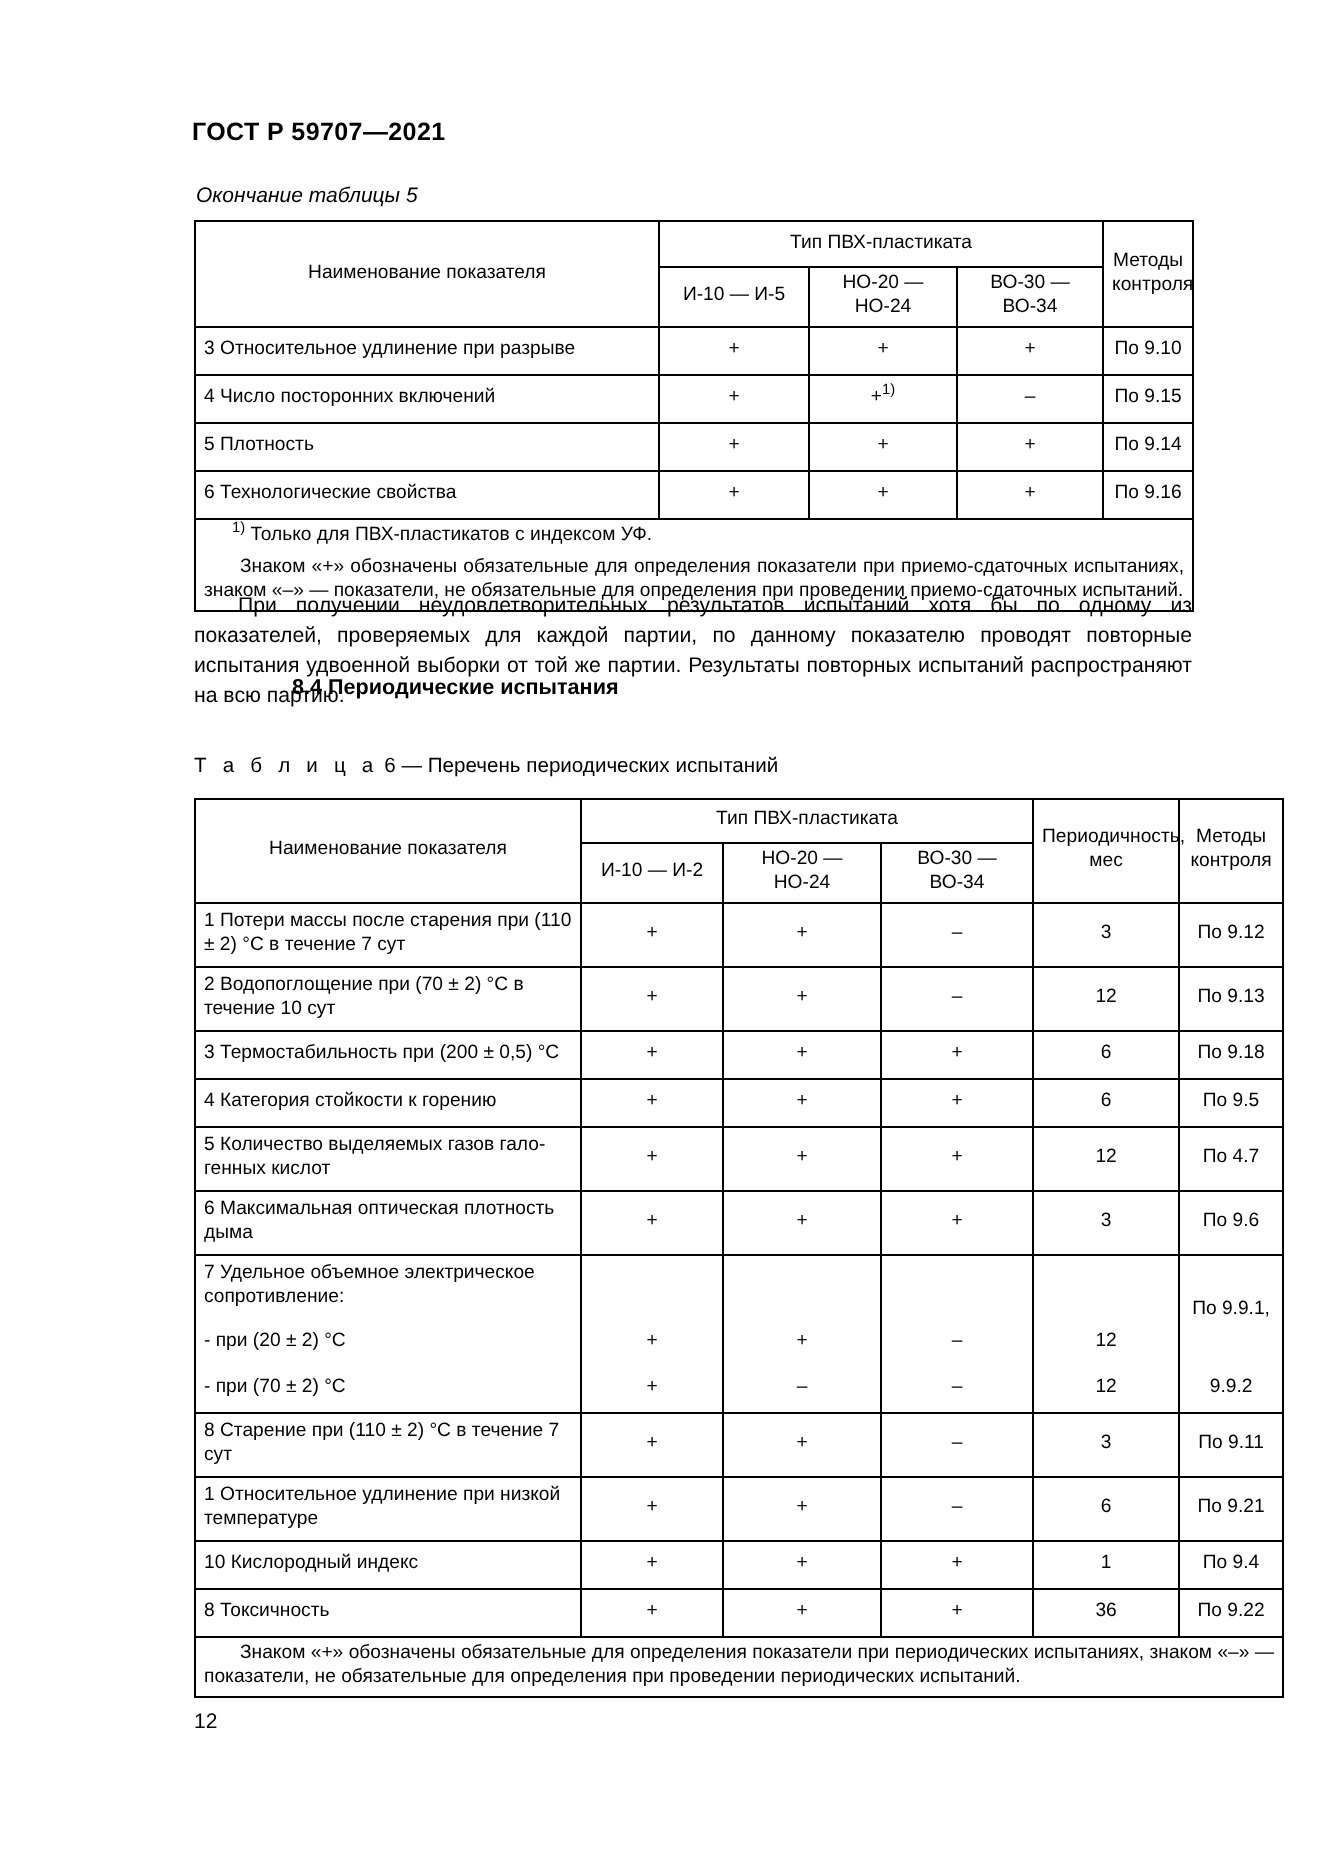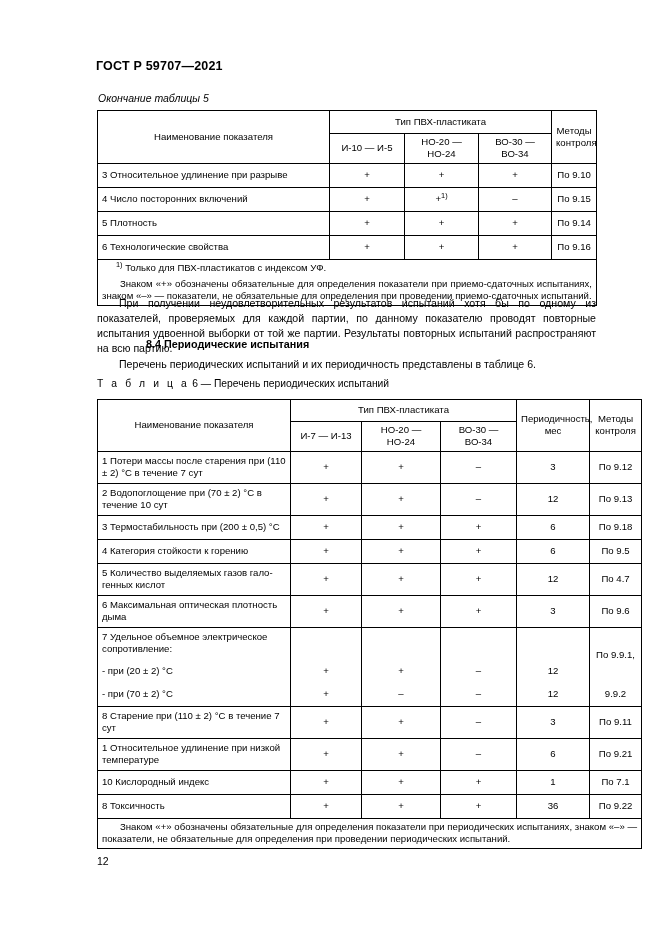--- a/index.html
+++ b/index.html
@@ -216,21 +216,20 @@
           <p class="note-p note-indent" style="margin-top:4px">Знаком «+» обозначены обязательные для определения показатели при приемо-сдаточных испытаниях, знаком «–» — показатели, не обязательные для определения при проведении приемо-сдаточных испытаний.</p>
         </td>
       </tr>
     </tbody>
   </table>
 
   <div class="para" id="para-repeat">При получении неудовлетворительных результатов испытаний хотя бы по одному из показателей, проверяемых для каждой партии, по данному показателю проводят повторные испытания удвоенной выборки от той же партии. Результаты повторных испытаний распространяют на всю партию.</div>
 
   <div class="subhead">8.4 Периодические испытания</div>
 
-  <div class="para" id="para-list">Перечень периодических испытаний и их периодичность представлены в таблице 6.</div>
 
   <div class="table6-caption">
     <span class="sp-caption">Т а б л и ц а</span>
     <span>6</span>
     <span>— Перечень периодических испытаний</span>
   </div>
 
   <table class="gost-table" id="table6">
     <colgroup>
       <col style="width:193px">
@@ -241,21 +240,21 @@
       <col style="width:52px">
     </colgroup>
     <thead>
       <tr>
         <th class="hcell" rowspan="2" style="height:38px">Наименование показателя</th>
         <th class="hcell" colspan="3" style="height:17px">Тип ПВХ-пластиката</th>
         <th class="hcell" rowspan="2">Периодичность, мес</th>
         <th class="hcell" rowspan="2">Методы контроля</th>
       </tr>
       <tr>
-        <th class="hcell" style="height:21px">И-7 — И-13</th>
+        <th class="hcell" style="height:21px">И-10 — И-2</th>
         <th class="hcell">НО-20 — НО-24</th>
         <th class="hcell">ВО-30 — ВО-34</th>
       </tr>
     </thead>
     <tbody>
       <tr class="row-tall">
         <td class="namecell">1 Потери массы после старения при (110 ± 2) °С в течение 7 сут</td>
         <td class="markcell">+</td>
         <td class="markcell">+</td>
         <td class="markcell">–</td>
@@ -340,21 +339,21 @@
         <td class="markcell">–</td>
         <td class="periodcell">6</td>
         <td class="methodcell">По 9.21</td>
       </tr>
       <tr class="row-short">
         <td class="namecell">10 Кислородный индекс</td>
         <td class="markcell">+</td>
         <td class="markcell">+</td>
         <td class="markcell">+</td>
         <td class="periodcell">1</td>
-        <td class="methodcell">По 7.1</td>
+        <td class="methodcell">По 9.4</td>
       </tr>
       <tr class="row-short">
         <td class="namecell">8 Токсичность</td>
         <td class="markcell">+</td>
         <td class="markcell">+</td>
         <td class="markcell">+</td>
         <td class="periodcell">36</td>
         <td class="methodcell">По 9.22</td>
       </tr>
       <tr>

